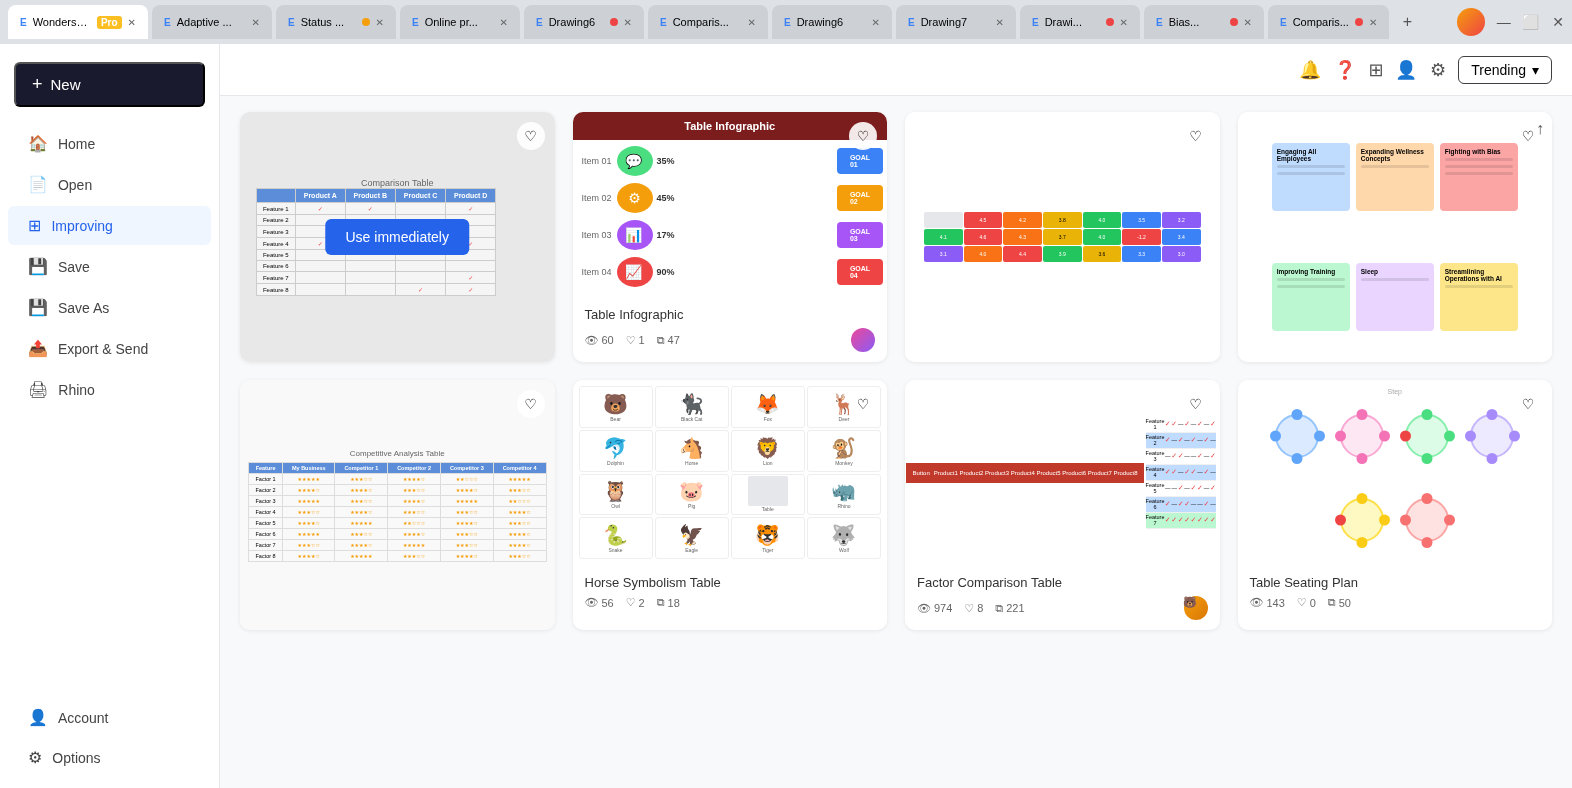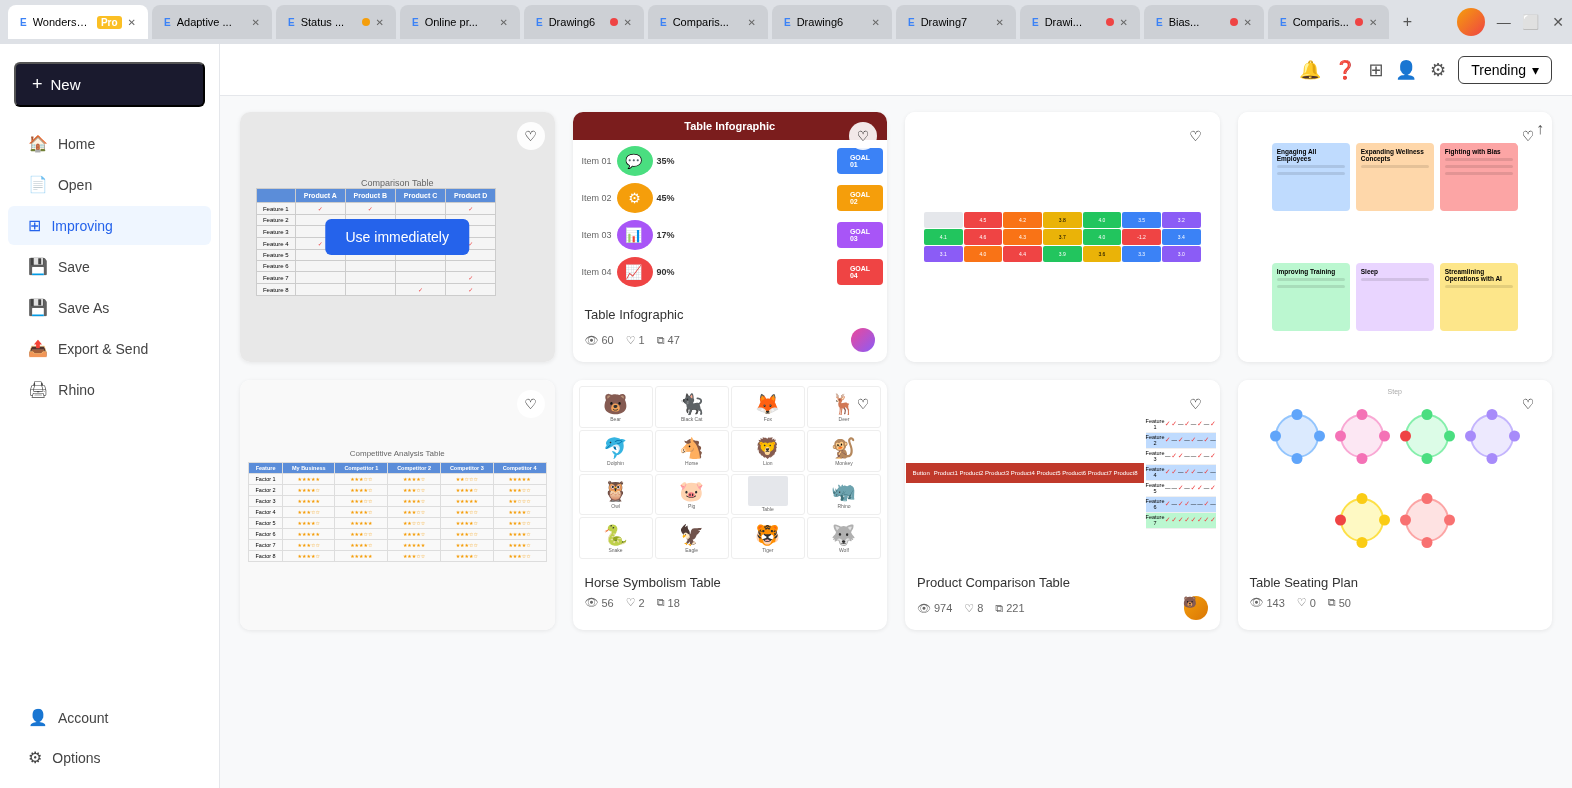--- a/index.html
+++ b/index.html
@@ -900,21 +900,21 @@
                 <div class="product-cell product-check">✓</div>
                 <div class="product-cell product-check">✓</div>
                 <div class="product-cell product-check">✓</div>
                 <div class="product-cell product-check">✓</div>
                 <div class="product-cell product-check">✓</div>
               </div>
             </div>
             <div class="heart-btn">♡</div>
           </div>
           <div class="template-info">
-            <div class="template-title">Product Comparison Table</div>
+            <div class="template-title">Factor Comparison Table</div>
             <div class="template-stats">
               <span class="stat">
                 <span>👁</span>
                 <span>974</span>
               </span>
               <span class="stat">
                 <span>♡</span>
                 <span>8</span>
               </span>
               <span class="stat">

